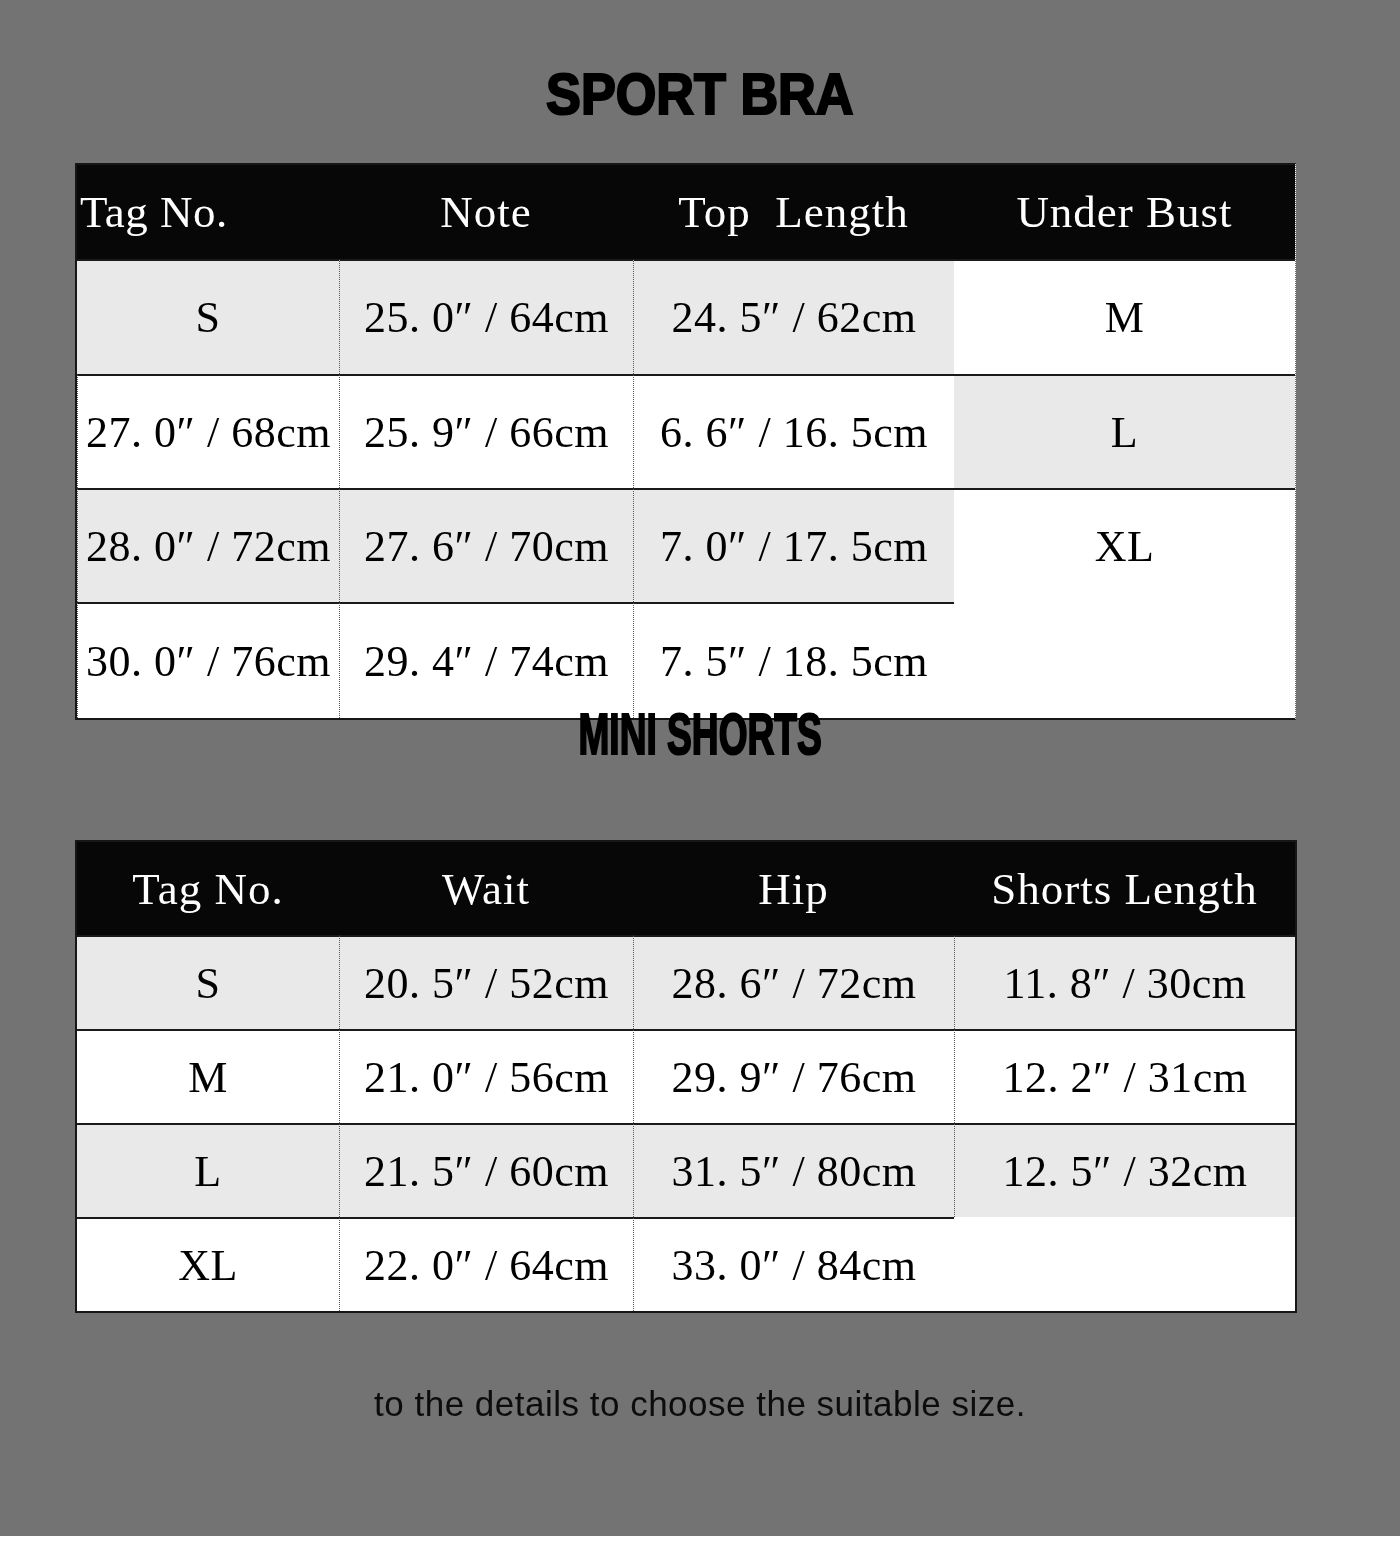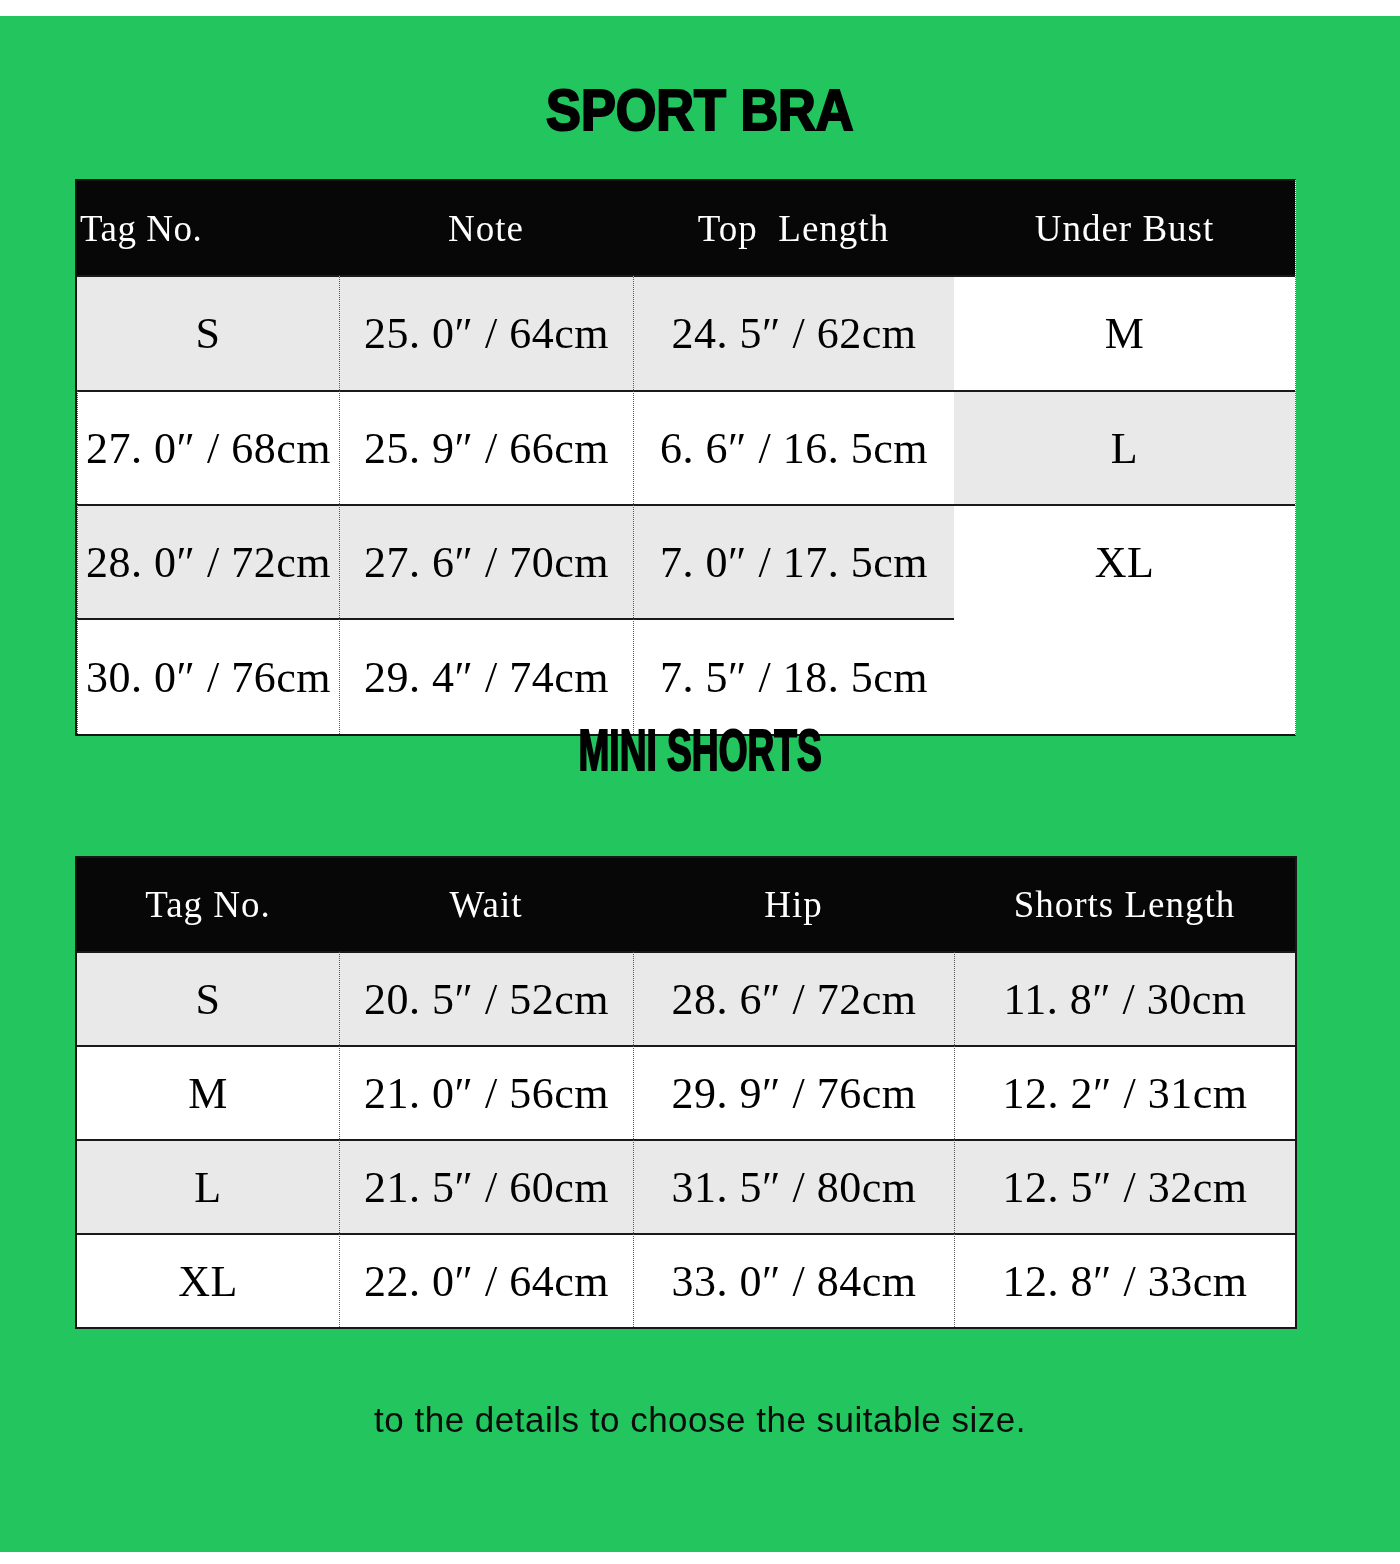--- a/index.html
+++ b/index.html
@@ -1,18 +1,18 @@
 <!DOCTYPE html>
 <html><head>
 <meta charset="utf-8">
 <style>
   html,body { margin:0; padding:0; background:#ffffff; }
   .page {
-    position:relative; width:1400px; height:1536px; background:#22c55e;
-    font-family:"Liberation Serif","DejaVu Serif",serif; overflow:hidden;margin-top:16px;
+    position:relative; width:1400px; height:1536px; background:#737373;
+    font-family:"Liberation Serif","DejaVu Serif",serif; overflow:hidden;
   }
   .section-title {
     position:absolute; left:0; width:1400px; text-align:center;
     font-family:"Liberation Sans","DejaVu Sans",sans-serif;
     font-weight:700; font-size:58px; line-height:60px; color:#000;
   }
   .section-title .stretch {
     display:inline-block; transform-origin:50% 50%;
     -webkit-text-stroke:2.2px #000;
     letter-spacing:0px; white-space:pre;
@@ -28,21 +28,21 @@
     border:2px solid #161616; background:#fff;
   }
   .table-1 { top:163px; grid-template-rows:94px 115px 114px 114px 116px; border-right:1px dotted #6a6a6a; }
   .table-2 { top:840px; grid-template-rows:93px 94px 94px 94px 94px; }
 
   .cell {
     display:flex; align-items:center; justify-content:center;
     white-space:pre; overflow:hidden;
   }
   .hcell {
-    background:#070707; color:#ffffff; font-size:37px; letter-spacing:1px;
+    background:#070707; color:#ffffff; font-size:45px; letter-spacing:1px;
   }
   .table-1 .h-first { justify-content:flex-start; padding-left:3px; letter-spacing:0.5px; }
   .bcell {
     font-size:44px; color:#000; border-top:2px solid #1a1a1a; letter-spacing:0.5px;
   }
   .bl { border-left:1px dotted #575757; }
   .shaded { background:#e9e9e9; }
 
   .note {
     position:absolute; top:1358px; left:0; width:1400px; text-align:center;
@@ -106,20 +106,19 @@
     <div class="cell bcell bl">12. 2″ / 31cm</div>
 
     <div class="cell bcell shaded">L</div>
     <div class="cell bcell shaded bl">21. 5″ / 60cm</div>
     <div class="cell bcell shaded bl">31. 5″ / 80cm</div>
     <div class="cell bcell shaded bl">12. 5″ / 32cm</div>
 
     <div class="cell bcell">XL</div>
     <div class="cell bcell bl">22. 0″ / 64cm</div>
     <div class="cell bcell bl">33. 0″ / 84cm</div>
-    <div class="cell bcell bl">12. 8″ / 33cm</div>
   </div>
 
   <div class="note">
     <div>to the details to choose the suitable size.</div>
   </div>
 
 </div>
 
 </body></html>

